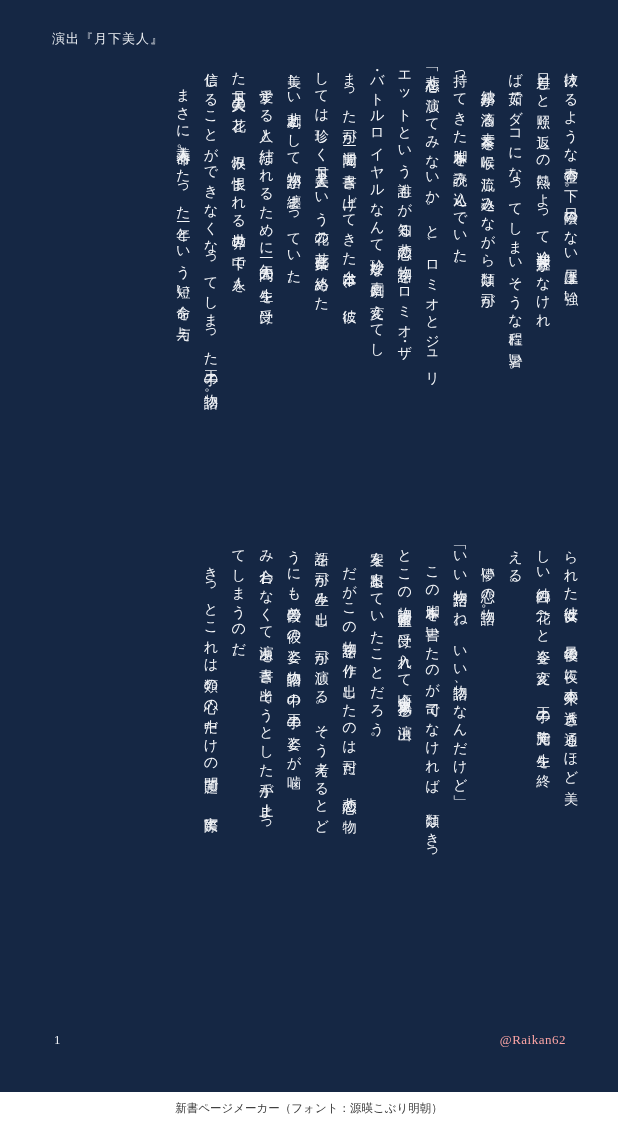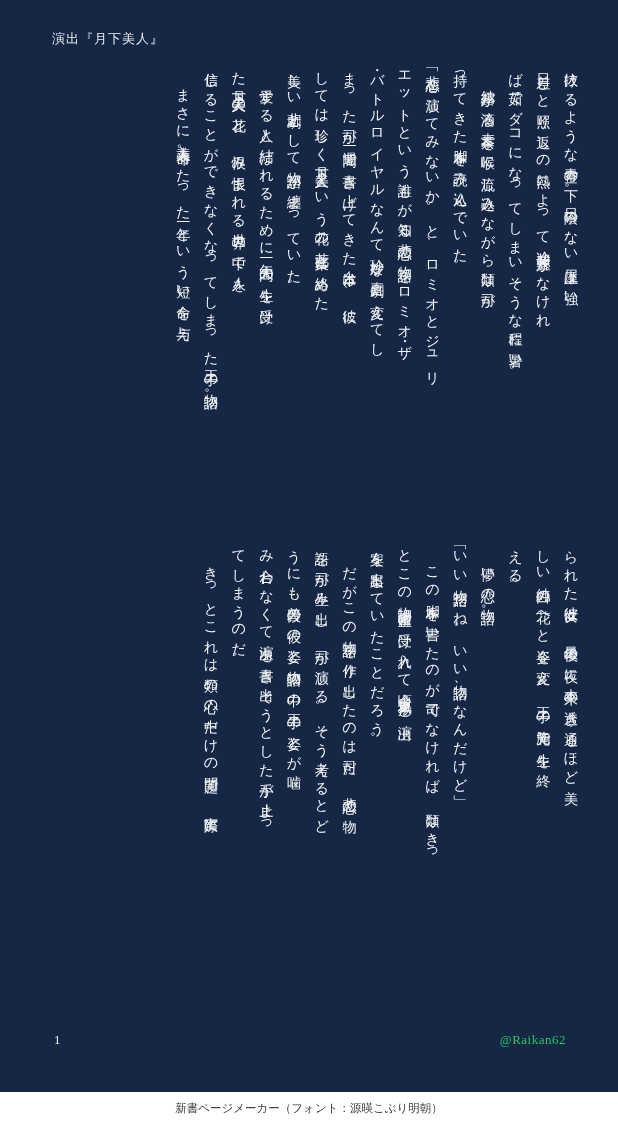--- a/index.html
+++ b/index.html
@@ -67,21 +67,21 @@
     left: 54px;
     bottom: 52px;
     font-size: 13px;
     color: #eef1f5;
   }
   .handle {
     position: absolute;
     right: 52px;
     bottom: 52px;
     font-size: 13px;
-    color: #22c55e;
+    color: #fca5a5;
     letter-spacing: 0.5px;
   }
   .footer {
     position: absolute;
     left: 0;
     bottom: 8px;
     width: 618px;
     height: 32px;
     background: #ffffff;
     color: #3b3b3b;

